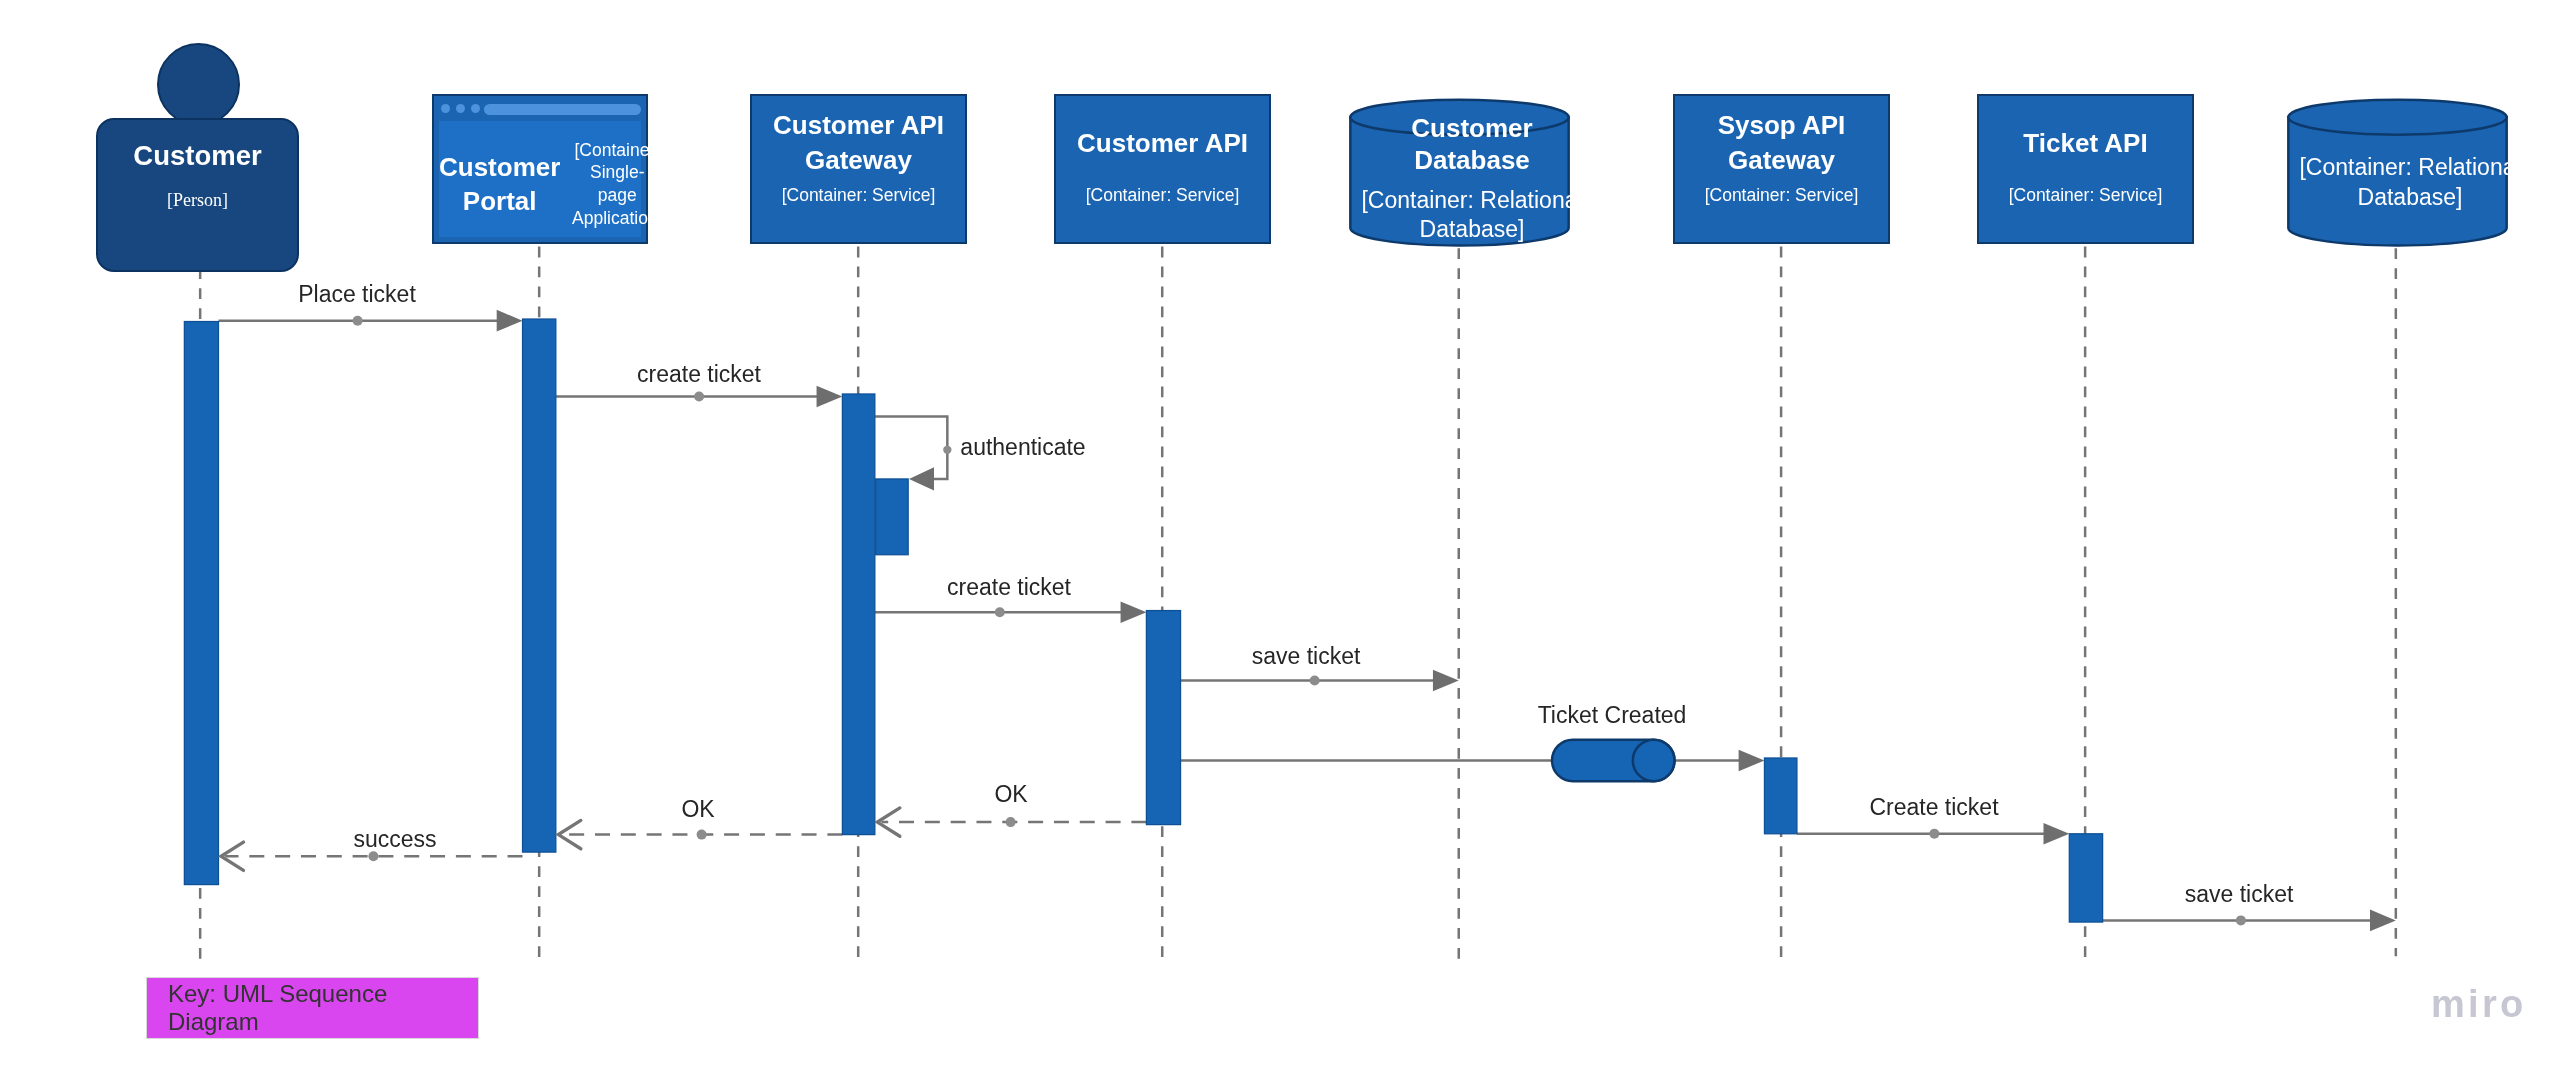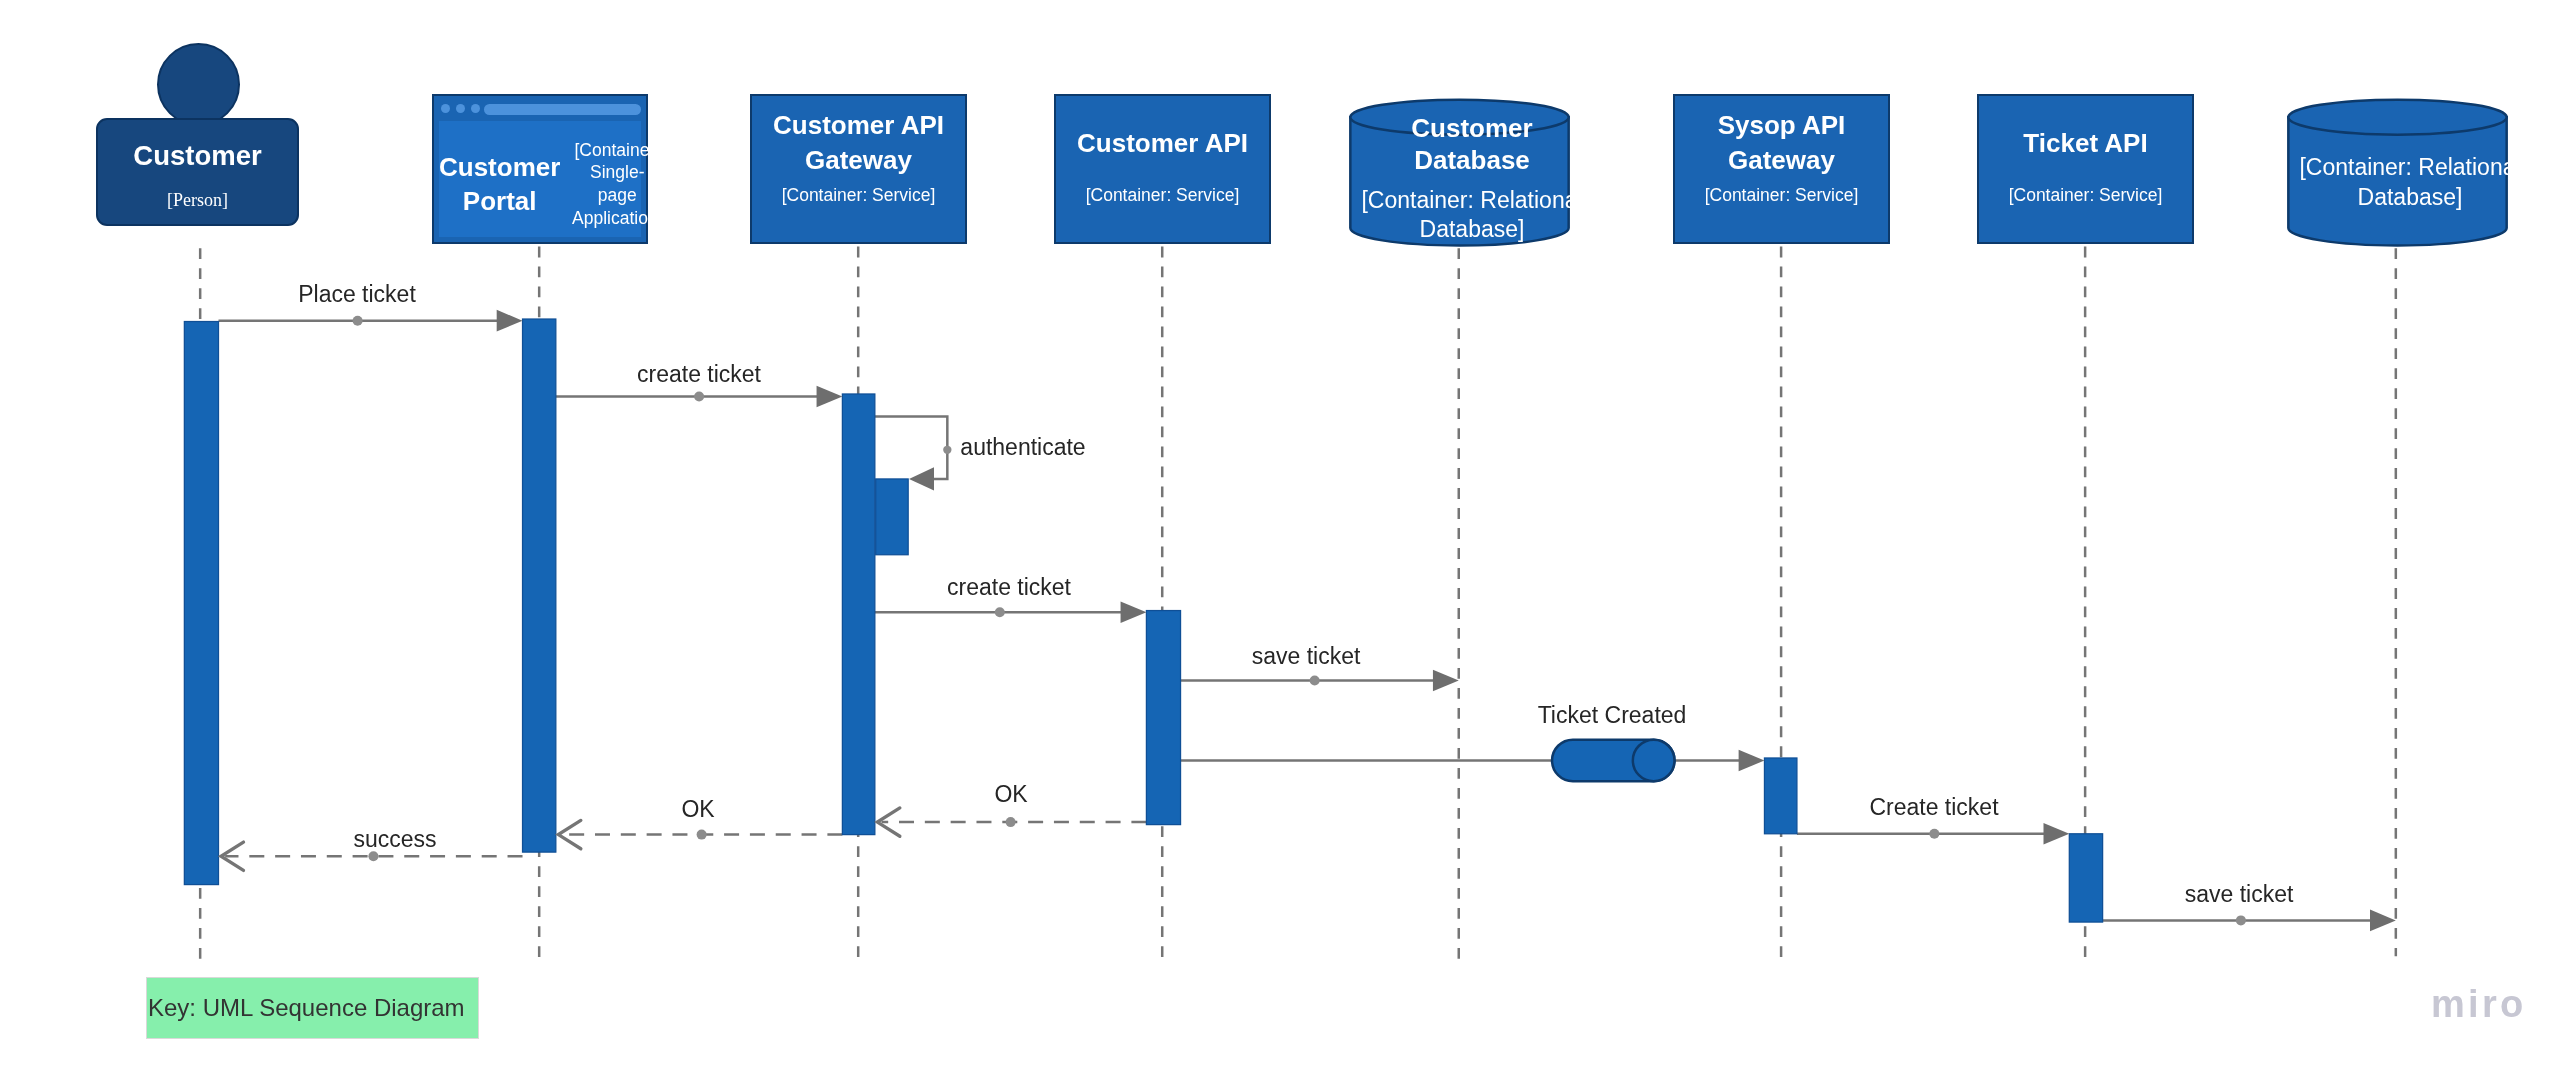--- a/index.html
+++ b/index.html
@@ -20,21 +20,21 @@
   
   .box{position:absolute;top:94px;width:217px;height:150px;background:var(--shapeFill,#1a64b2);
        border:2.5px solid var(--shapeBorder,#0d3a6b);box-sizing:border-box;display:flex;
        flex-direction:column;align-items:center;color:#fff;text-align:center;}
   .title-wrap{height:80px;display:flex;align-items:center;justify-content:center;padding:0 6.7px;margin-top:6.7px;}
   .b-title{font-size:26px;font-weight:700;line-height:1.32;}
   .b-sub{font-size:17.5px;line-height:1.3;padding:0 8.3px;margin-top:1.7px;}
 
   .person-head{position:absolute;left:157px;top:43px;width:83px;height:83px;border-radius:50%;
        background:var(--personFill,#17477e);border:2.5px solid var(--personBorder,#0c3360);box-sizing:border-box;}
-  .person-body{position:absolute;left:96px;top:118px;width:203px;height:108px;border-radius:11px;
+  .person-body{position:absolute;left:96px;top:118px;width:203px;height:154px;border-radius:18px;
        background:var(--personFill,#17477e);border:2.5px solid var(--personBorder,#0c3360);box-sizing:border-box;
        display:flex;flex-direction:column;align-items:center;color:#fff;text-align:center;}
   .p-title{font-size:27.5px;font-weight:700;margin-top:20px;}
   .p-sub{font-size:18px;margin-top:18px;font-family:Liberation Serif, serif;}
 
   .browser{position:absolute;left:432px;top:94px;width:216px;height:150px;background:var(--shapeFill,#1a64b2);
        border:2.5px solid var(--shapeBorder,#0d3a6b);box-sizing:border-box;}
   .b-dot{position:absolute;top:8.3px;width:9.2px;height:9.2px;border-radius:50%;background:var(--portalAccent,#4c92dc);}
   .b-addr{position:absolute;left:50px;top:7.5px;width:157px;height:11.7px;border-radius:5.8px;background:var(--portalAccent,#4c92dc);}
   .b-inner{position:absolute;left:5px;right:5px;top:25px;bottom:5px;background:var(--portalInner,#1e70c6);
@@ -45,23 +45,23 @@
   .cyl{position:absolute;top:98px;width:246px;height:150px;}
   .cyl svg{position:absolute;left:0;top:0;}
   .cyl-text{position:absolute;left:4.2px;right:4.2px;top:20px;bottom:10px;display:flex;flex-direction:column;
        align-items:center;justify-content:center;color:#fff;text-align:center;}
   .cyl-title{font-size:26px;font-weight:700;line-height:1.25;}
   .cyl-sub{font-size:23px;line-height:1.28;margin-top:9px;}
 
   .msg-label{position:absolute;transform:translate(-50%,-50%);font-size:23px;
        color:var(--labelColor,#262626);white-space:nowrap;}
 
-  .key-box{position:absolute;left:146px;top:977px;width:333px;height:62px;background:#86efac;
+  .key-box{position:absolute;left:146px;top:977px;width:333px;height:62px;background:#d946ef;
        border:1.7px solid var(--keyBorder,#d9d9d9);box-sizing:border-box;display:flex;align-items:center;
-       padding-left:1px;font-size:24px;color:#333;}
+       padding-left:21px;font-size:24px;color:#333;}
   .watermark{position:absolute;left:2431px;top:983px;font-size:38px;font-weight:700;letter-spacing:3.3px;
        color:var(--watermarkColor,#c7c7d3);}
 </style>
 </head>
 <body>
 
 <div class="canvas">
 
   <svg class="geo" width="2576" height="1077" viewBox="0 0 3092 1293">
 

